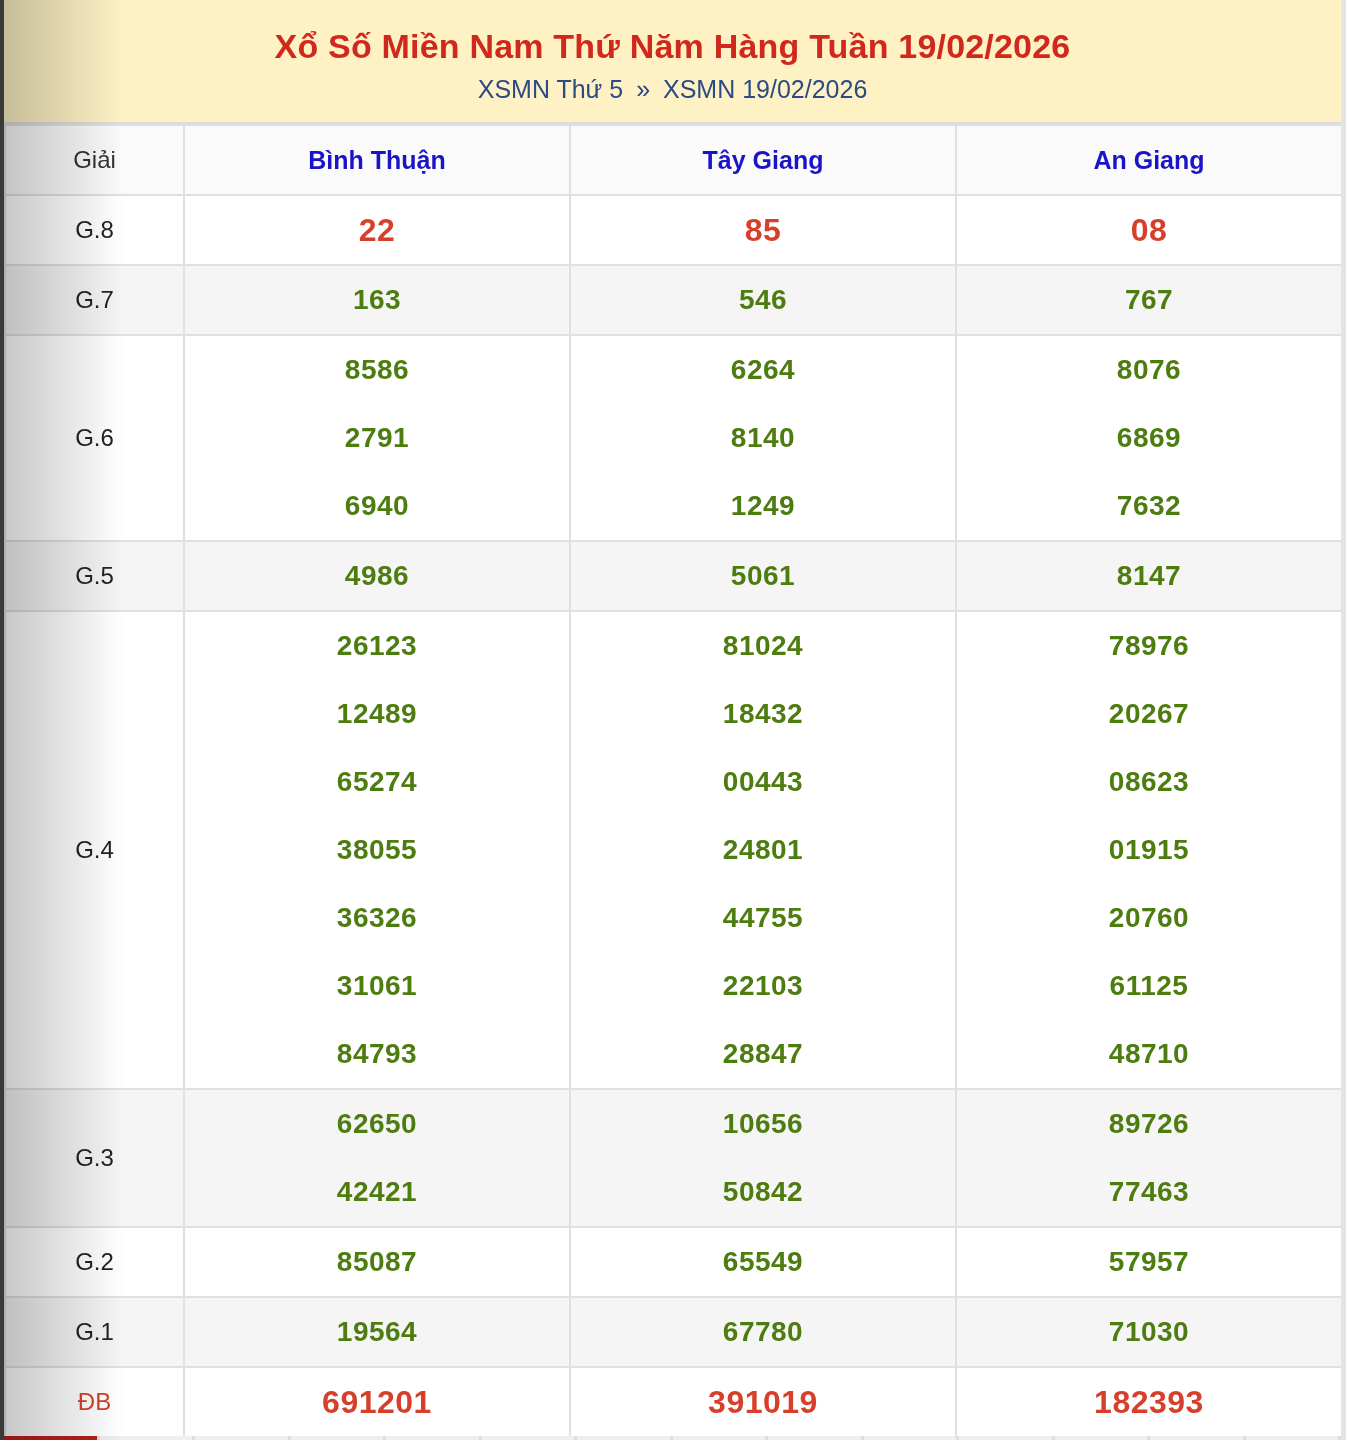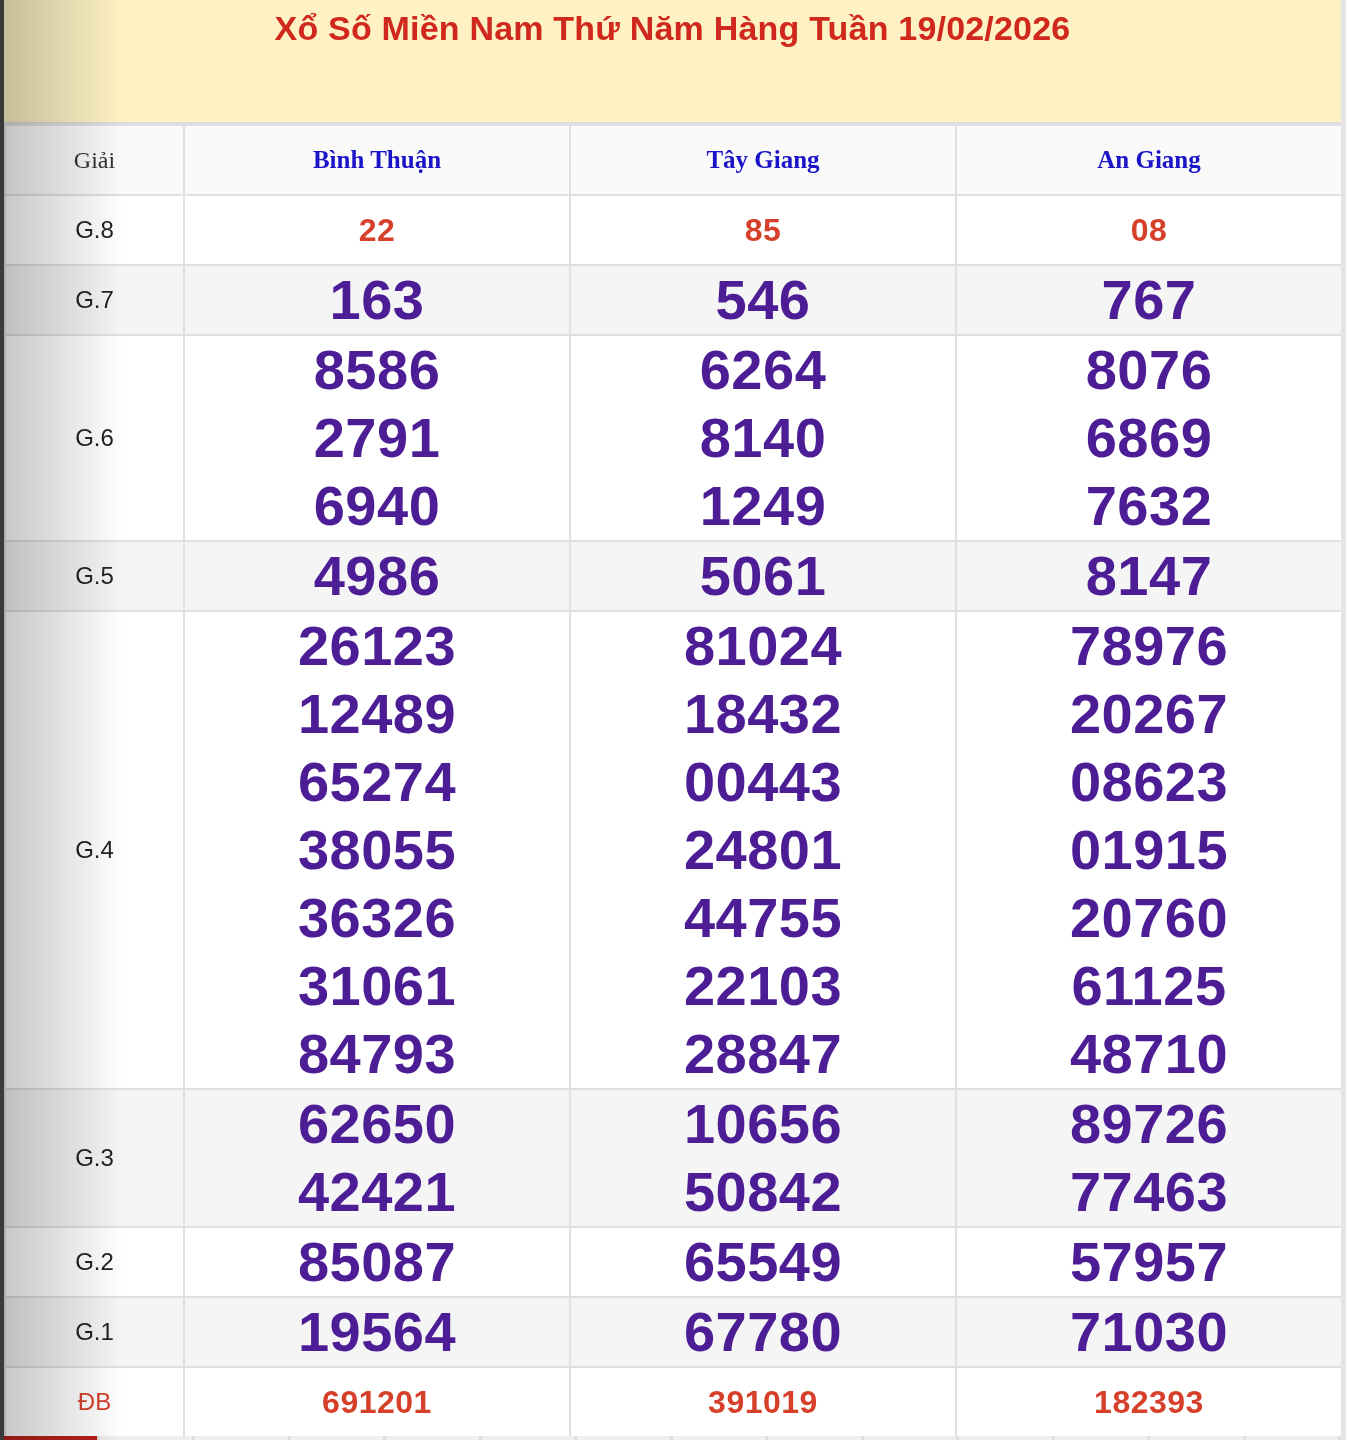--- a/index.html
+++ b/index.html
@@ -17,56 +17,61 @@
   .right-edge {
     position: absolute; right: 0; top: 0; width: 5px; height: 1440px;
     background: #e4e4e4; z-index: 5;
   }
   .wrap { position: absolute; left: 4px; top: 0; width: 1337px; }
   .header {
     height: 124px; background: #fef2c4; text-align: center;
     border-bottom: 2px solid #dcdcdc;
   }
   .header h1 {
-    padding-top: 8px; font-size: 34px; font-weight: bold; color: #d0281c;
+    padding-top: 26px; font-size: 34px; font-weight: bold; color: #d0281c;
     letter-spacing: 0.2px; line-height: 40px;
   }
   .breadcrumb {
     margin-top: 8px; font-size: 25px; color: #2b4a86; line-height: 30px;
   }
   .breadcrumb a { color: #2b4a86; text-decoration: none; }
   .breadcrumb .sep { margin: 0 6px; }
   table { border-collapse: collapse; width: 1337px; table-layout: fixed; }
   col.c0 { width: 179px; }
   col.c1, col.c2, col.c3 { width: 386px; }
   td, th { border: 2px solid #e0e0e0; text-align: center; vertical-align: middle; }
-  tr.hdr th { height: 70px; background: #fafafa; font-weight: bold; font-size: 25px; color: #1a14c8; font-family: Liberation Serif, serif; }
+  tr.hdr th { height: 70px; background: #fafafa; font-weight: bold; font-size: 25px; color: #1a14c8; }
   tr.hdr th.label { font-weight: normal; color: #333; font-size: 24px; }
   td.label { font-size: 24px; color: #222; }
   tr.alt td { background: #f5f5f5; }
-  .num { display: block; font-weight: bold; font-size: 56px; color: #4c1d95; line-height: 68px; letter-spacing: 0.5px; }
+  .num { display: block; font-weight: bold; font-size: 28px; color: #4d7c0f; line-height: 68px; letter-spacing: 0.5px; }
   .num.red { color: #d6402a; font-size: 32px; }
   td.label.red { color: #d6402a; }
   .tabs {
     position: absolute; left: 4px; top: 1436px; width: 1337px; height: 4px;
     display: flex; background: #ececec;
   }
   .tab { width: 97px; height: 4px; border-right: 3px solid #dedede; background: #efefef; }
   .tab.active { background: #b8201a; }
 </style>
 </head>
 <body>
 
 <div class="left-edge"></div>
 <div class="left-shade"></div>
 <div class="right-edge"></div>
 
 <div class="wrap">
   <div class="header">
     <h1>Xổ Số Miền Nam Thứ Năm Hàng Tuần 19/02/2026</h1>
+    <div class="breadcrumb">
+      <a href="#">XSMN Thứ 5</a>
+      <span class="sep">»</span>
+      <a href="#">XSMN 19/02/2026</a>
+    </div>
   </div>
 
   <table>
     <colgroup>
         <col class="c0">
         <col class="c1">
         <col class="c2">
         <col class="c3">
       </colgroup>
     <thead>

